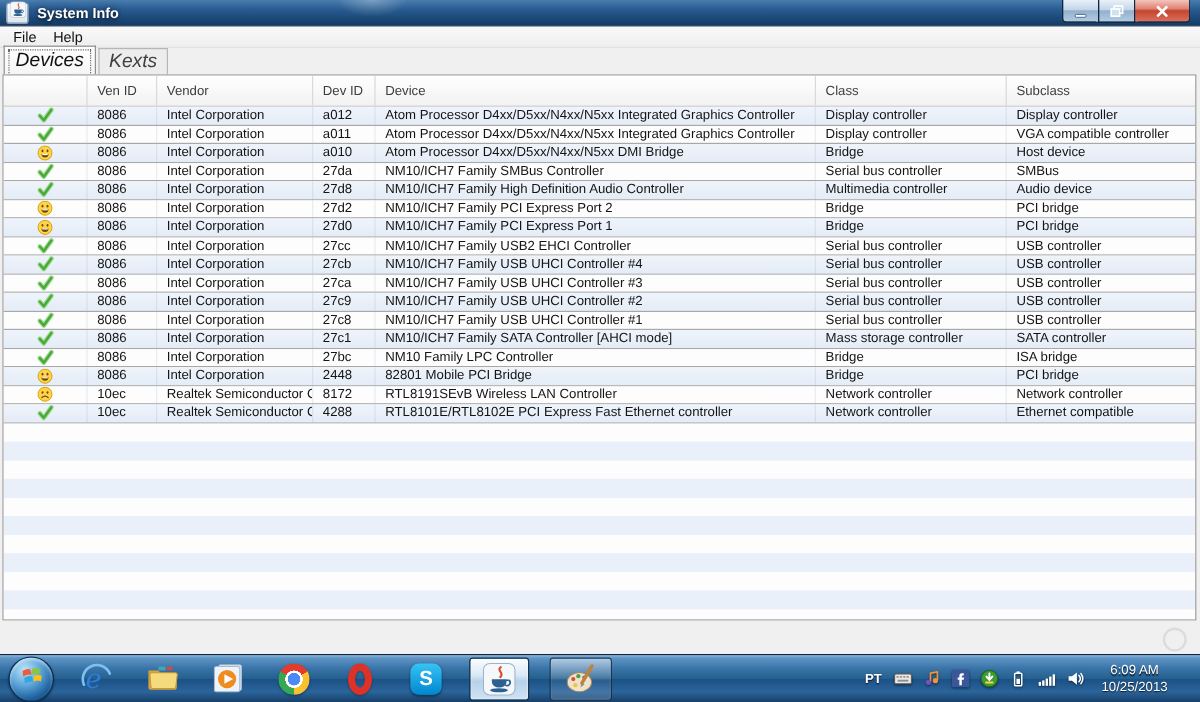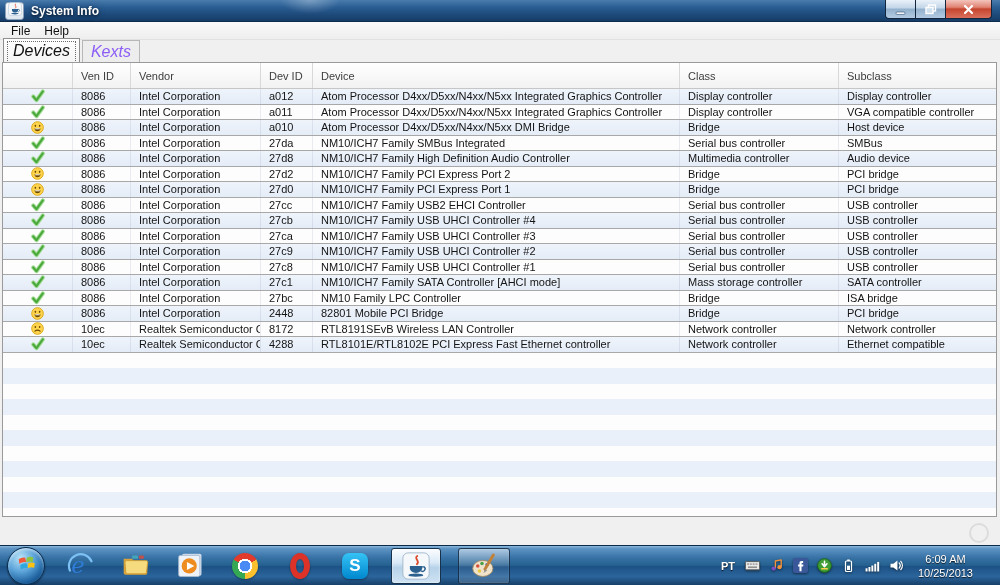--- a/index.html
+++ b/index.html
@@ -31,21 +31,21 @@
     background:linear-gradient(180deg,#f4c4bc 0%,#e08373 40%,#c5452e 50%,#d9705c 100%);}
   
   .menubar{height:17px;background:linear-gradient(#fafafa,#eeeeee);
     border-bottom:1px solid #e2e2e2;display:flex;align-items:center;padding-left:4px;}
   .menu-item{font-size:12px;color:#111;padding:0 7px;}
   
   .tabstrip{height:24px;background:#f0f0f0;display:flex;align-items:flex-end;padding-left:3px;}
   .tab{position:relative;border:1px solid #8f8f8f;border-bottom:none;font-size:16px;
     padding:3px 9px 4px;background:linear-gradient(#ffffff,#f4f4f4);margin-right:2px;color:#111;font-style:italic;}
   .tab.active::after{content:"";position:absolute;left:3px;right:3px;top:2px;bottom:1px;border:1px dotted #6b6b6b;}
-  .tab.disabled{color:#8b5cf6;background:#ededed;border-color:#b7b7b7;padding:2px 8px 3px;}
+  .tab.disabled{color:#404040;background:#ededed;border-color:#b7b7b7;padding:2px 8px 3px;}
   
   .table-outer{position:absolute;left:2px;right:3px;top:62px;bottom:68px;
     border:1px solid #9a9a9a;background:#fff;overflow:hidden;
     box-shadow:inset 0 0 0 1px #ececec;}
   .thead{display:flex;height:25px;background:linear-gradient(#ffffff,#f2f2f2);
     border-bottom:1px solid #c6c6c6;}
   .th{font-size:11px;color:#3d3d3d;display:flex;align-items:center;padding-left:8px;
     box-sizing:border-box;border-right:1px solid #d9d9d9;white-space:nowrap;overflow:hidden;}
   .trow{display:flex;height:15.5px;box-sizing:border-box;border-bottom:1px solid #a8a8a8;}
   .trow.tint{background:linear-gradient(#eff4fb,#e4ecf7);}
@@ -204,21 +204,21 @@
         <div class="trow plain">
       <div class="td c0">
             <svg viewBox="0 0 16 16" width="14" height="14">
               <path d="M2.5 8.5 L6.3 12.8 L13.5 2.8" fill="none" stroke="#a5dd96" stroke-width="4.6" stroke-linecap="round" stroke-linejoin="round"></path>
               <path d="M2.5 8.5 L6.3 12.8 L13.5 2.8" fill="none" stroke="#4aa93c" stroke-width="2.4" stroke-linecap="round" stroke-linejoin="round"></path>
             </svg>
           </div>
       <div class="td c1">8086</div>
       <div class="td c2">Intel Corporation</div>
       <div class="td c3">27da</div>
-      <div class="td c4">NM10/ICH7 Family SMBus Integrated</div>
+      <div class="td c4">NM10/ICH7 Family SMBus Controller</div>
       <div class="td c5">Serial bus controller</div>
       <div class="td c6">SMBus</div>
     </div>
         <div class="trow tint">
       <div class="td c0">
             <svg viewBox="0 0 16 16" width="14" height="14">
               <path d="M2.5 8.5 L6.3 12.8 L13.5 2.8" fill="none" stroke="#a5dd96" stroke-width="4.6" stroke-linecap="round" stroke-linejoin="round"></path>
               <path d="M2.5 8.5 L6.3 12.8 L13.5 2.8" fill="none" stroke="#4aa93c" stroke-width="2.4" stroke-linecap="round" stroke-linejoin="round"></path>
             </svg>
           </div>

